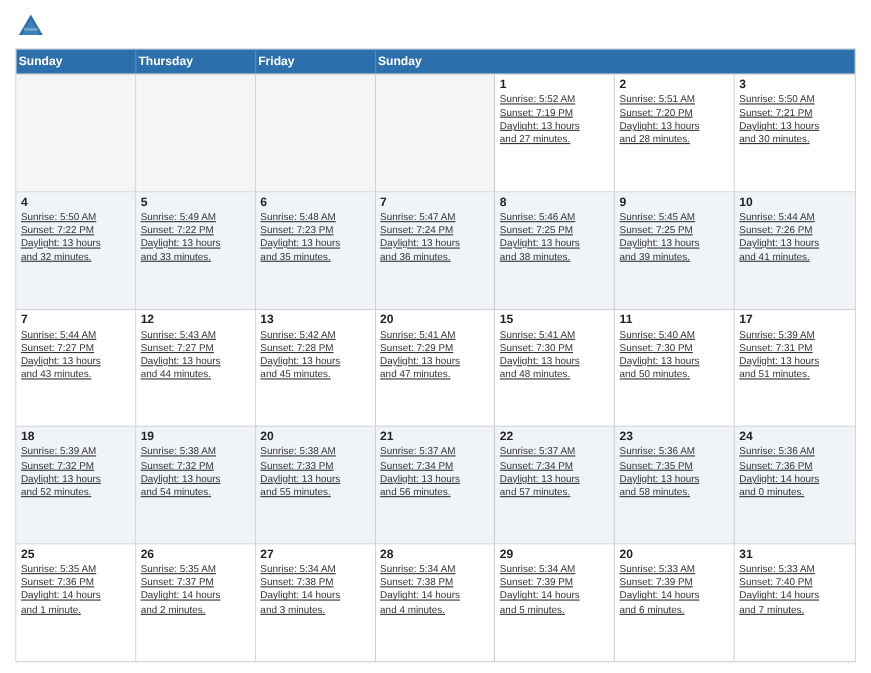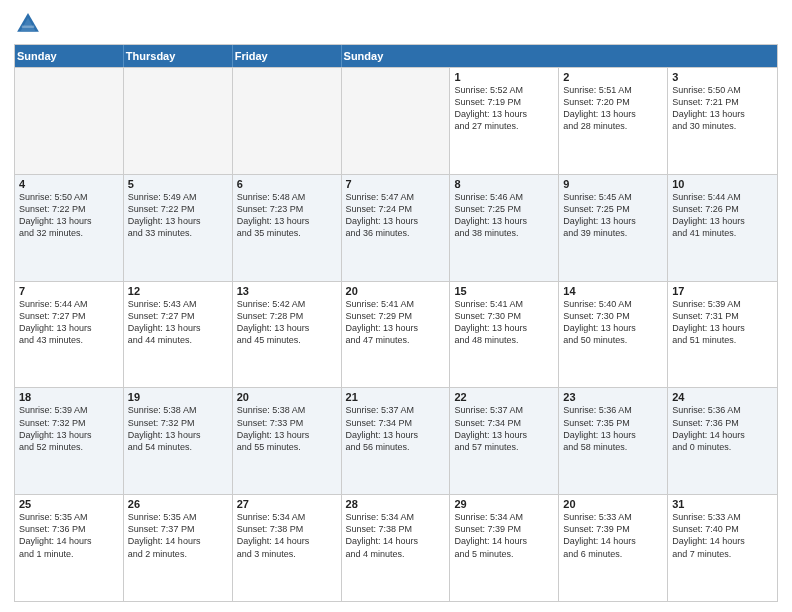--- a/index.html
+++ b/index.html
@@ -115,20 +115,21 @@
       font-size: 11px;
       font-weight: bold;
       color: #222;
       display: block;
       margin-bottom: 1px;
     }
     .cell-text {
       font-size: 9px;
       color: #333;
       line-height: 1.35;
+      text-decoration: underline;
     }
   </style>
 </head>
 <body>
 
 <div class="page">
   <div class="header">
     <div class="logo">
       <svg class="logo-icon" viewBox="0 0 36 36">
         <polygon points="18,4 32,28 4,28" fill="#2c6fad"></polygon>
@@ -217,21 +218,21 @@
           </div>
           <div class="cal-cell">
             <span class="day-num">20</span>
             <div class="cell-text">Sunrise: 5:41 AM<br>Sunset: 7:29 PM<br>Daylight: 13 hours<br>and 47 minutes.</div>
           </div>
           <div class="cal-cell">
             <span class="day-num">15</span>
             <div class="cell-text">Sunrise: 5:41 AM<br>Sunset: 7:30 PM<br>Daylight: 13 hours<br>and 48 minutes.</div>
           </div>
           <div class="cal-cell">
-            <span class="day-num">14</span>
+            <span class="day-num">11</span>
             <div class="cell-text">Sunrise: 5:40 AM<br>Sunset: 7:30 PM<br>Daylight: 13 hours<br>and 50 minutes.</div>
           </div>
           <div class="cal-cell">
             <span class="day-num">17</span>
             <div class="cell-text">Sunrise: 5:39 AM<br>Sunset: 7:31 PM<br>Daylight: 13 hours<br>and 51 minutes.</div>
           </div>
         </div>
         <div class="cal-row">
           <div class="cal-cell alt-row">
             <span class="day-num">18</span>

